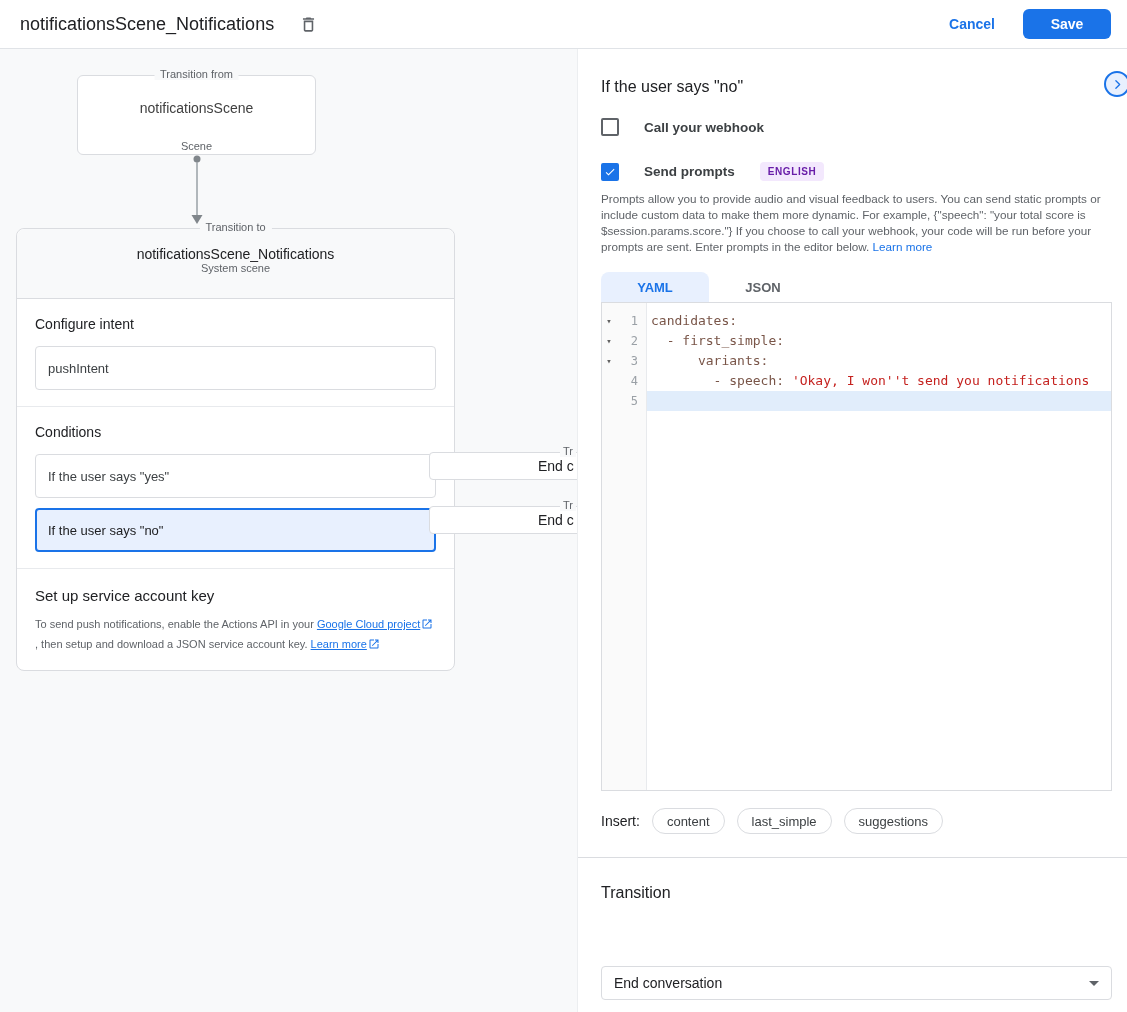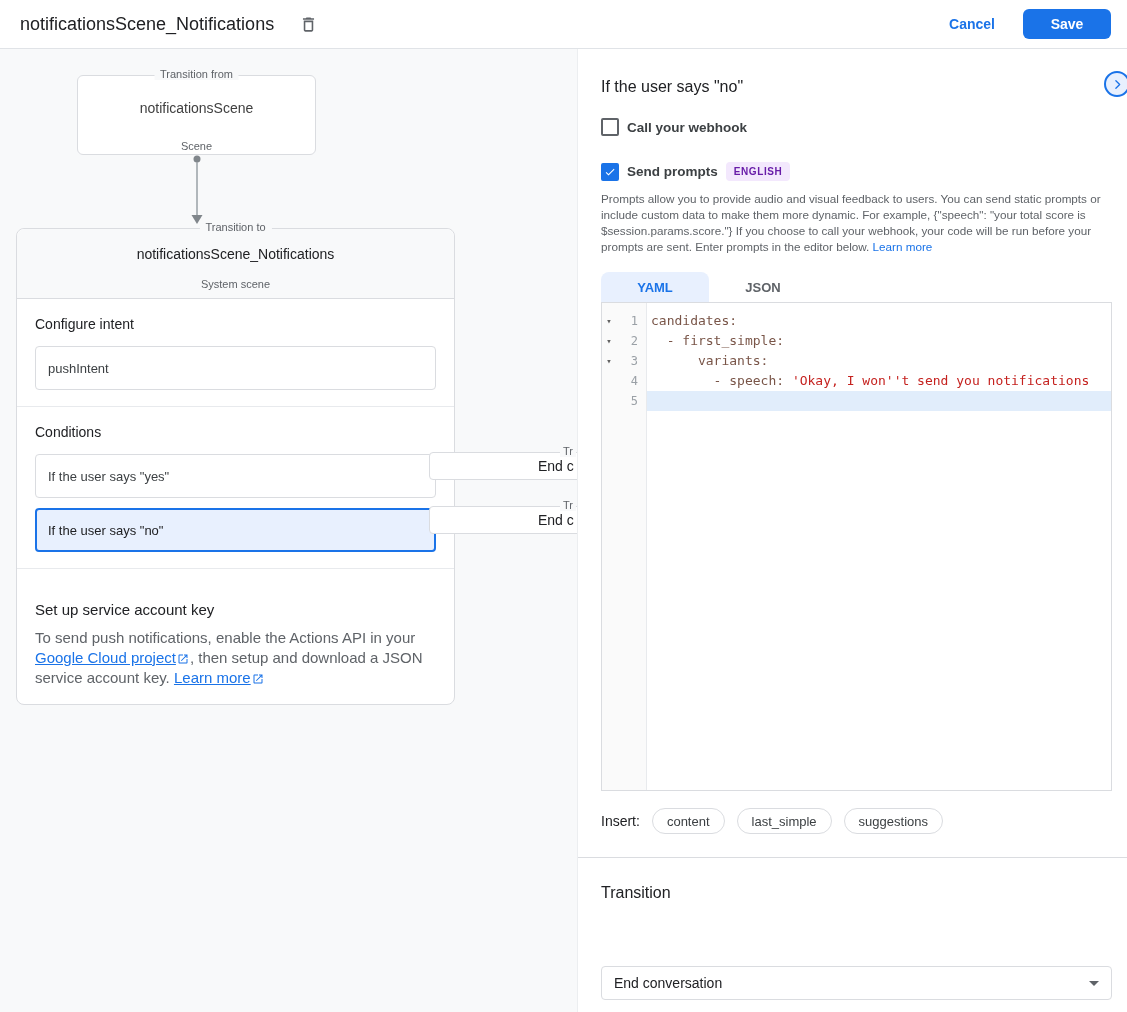--- a/index.html
+++ b/index.html
@@ -29,50 +29,50 @@
   .node-badge{position:absolute;top:-8px;left:50%;transform:translateX(-50%);font-size:11px;
     color:#5f6368;background:#f8f9fa;padding:0 6px;white-space:nowrap}
   .node-title{margin-top:24px;font-size:14px;color:#404040}
   .node-sub{margin-top:24px;font-size:11px;color:#5f6368}
 
   .scene-card{position:absolute;left:16px;top:179px;width:439px;background:#fff;
     border:1px solid #dadce0;border-radius:8px}
   .card-head{height:70px;background:#f8f9fa;border-bottom:1px solid #dadce0;
     border-radius:8px 8px 0 0;text-align:center}
   .card-title{padding-top:17px;font-size:14px;color:#202124}
-  .card-sub{margin-top:16px;font-size:11px;color:#5f6368}
+  .card-sub{margin-top:0;font-size:11px;color:#5f6368}
   .sec{padding:16px 18px;border-bottom:1px solid #e8eaed}
   .sec:last-child{border-bottom:none}
   .sec-label{font-size:14px;color:#202124;margin:1px 0 14px}
   .field-box{height:44px;border:1px solid #dadce0;border-radius:4px;background:#fff;
     display:flex;align-items:center;padding:0 12px;font-size:13px;color:#3c4043}
   .cond{cursor:pointer}
   .cond + .cond{margin-top:10px}
   .cond.selected{background:#e8f0fe;border:2px solid #1a73e8;padding:0 11px;color:#202124}
-  .svc-title{font-size:15px;color:#202124;margin:16px 0 10px}
-  .svc-text{font-size:15px;line-height:20px;color:#5f6368}
+  .svc-title{font-size:15px;color:#202124;margin:2px 0 10px}
+  .svc-text{font-size:11px;line-height:20px;color:#5f6368}
   .link{color:#1a73e8;text-decoration:underline;cursor:pointer}
   .ext-icon{display:inline-block;vertical-align:-2px;margin:0 1px}
 
   .end-node{position:absolute;left:429px;width:170px;height:28px;background:#fff;
     border:1px solid #dadce0;border-radius:4px 0 0 4px;cursor:pointer}
   .end-node-1{top:403px}
   .end-node-2{top:457px}
   .end-badge{position:absolute;top:-8px;left:130px;font-size:11px;color:#5f6368;
     background:#f8f9fa;padding:0 3px;white-space:nowrap}
   .end-label{position:absolute;left:108px;top:50%;transform:translateY(-50%);
     font-size:14px;color:#202124;white-space:nowrap}
 
   
   .right-panel{position:absolute;left:578px;top:49px;width:549px;height:963px;background:#fff}
   .panel-title{position:absolute;left:23px;top:29px;font-size:16px;color:#202124}
   .collapse-btn{position:absolute;left:526px;top:22px;width:26px;height:26px;border-radius:50%;
     background:#e8f0fe;border:2px solid #1a73e8;display:flex;align-items:center;
     justify-content:center;cursor:pointer}
-  .check-row{position:absolute;left:23px;display:flex;align-items:center;gap:8px}
+  .check-row{position:absolute;left:23px;display:flex;align-items:center;gap:25px}
   .check-row-1{top:69px}
   .check-row-2{top:113px}
   .checkbox{width:18px;height:18px;border:2px solid #5f6368;border-radius:2px;background:#fff;
     display:flex;align-items:center;justify-content:center;cursor:pointer;flex:none}
   .checkbox.checked{background:#1a73e8;border-color:#1a73e8}
   .check-label{font-size:13.5px;font-weight:700;color:#3c4043}
   .lang-badge{font-size:10px;font-weight:700;letter-spacing:.6px;color:#681da8;
     background:#f3e8fd;padding:4px 8px;border-radius:4px}
   .prompts-desc{position:absolute;left:23px;top:142px;width:514px;font-size:11.7px;
     line-height:16px;color:#5f6368}

